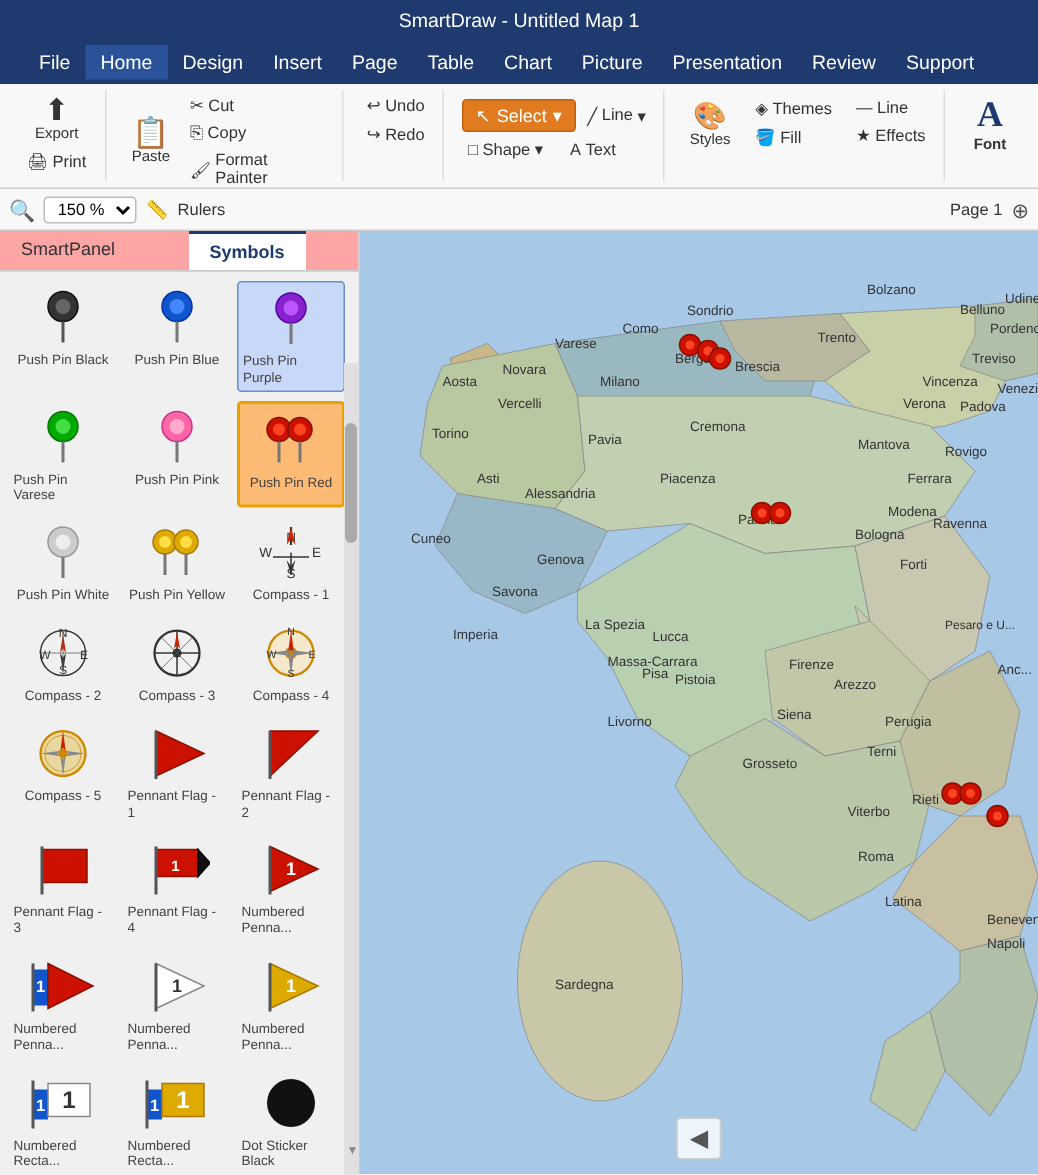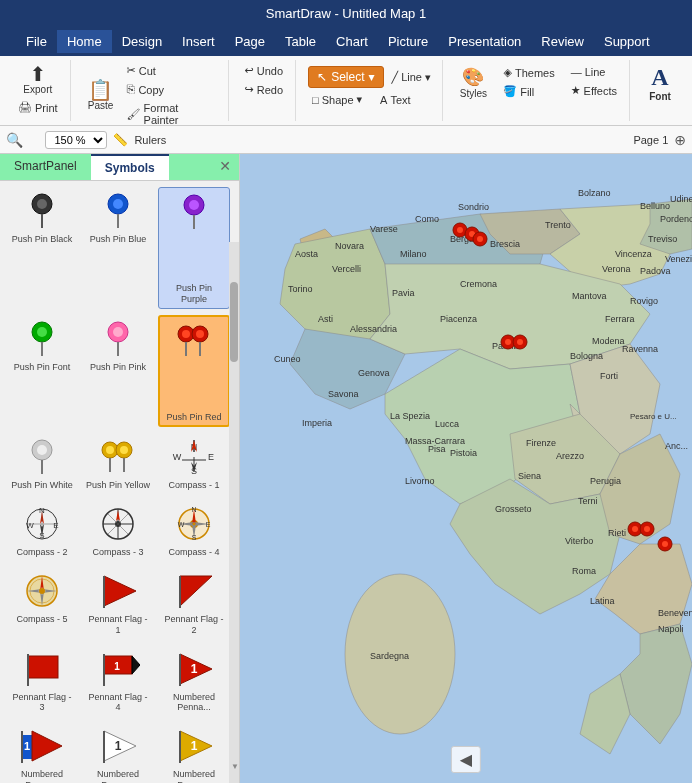--- a/index.html
+++ b/index.html
@@ -117,21 +117,20 @@
       height: 28px;
       padding: 0 6px;
       gap: 6px;
     }
     .zoom-select {
       border: 1px solid #bbb;
       border-radius: 3px;
       padding: 1px 4px;
       font-size: 11px;
       background: white;
-      margin-left: 16px;
     }
     .ruler-btn {
       display: flex;
       align-items: flex-start;
       gap: 3px;
       font-size: 11px;
       cursor: pointer;
       color: #333;
     }
     .add-page-btn {
@@ -150,22 +149,23 @@
     #left-panel {
       width: 240px;
       background: #f0f0f0;
       border-right: 1px solid #ccc;
       display: flex;
       flex-direction: column;
       overflow: hidden;
     }
     #panel-tabs {
       display: flex;
-      background: #86efac;
+      background: #fca5a5;
       border-bottom: 1px solid #ccc;
+      gap: 35px;
     }
     .panel-tab {
       padding: 5px 14px;
       font-size: 12px;
       cursor: pointer;
       color: #333;
     }
     .panel-tab.active {
       background: white;
       border-top: 2px solid #1e3a6e;
@@ -210,32 +210,31 @@
     }
     .symbol-cell {
       width: 72px;
       display: flex;
       flex-direction: column;
       align-items: center;
       cursor: pointer;
       padding: 3px;
       border-radius: 3px;
     }
-    .symbol-cell.selected { background: #c8d8f8; border: 1px solid #6a8ec8; gap: 48px; }
+    .symbol-cell.selected { background: #c8d8f8; border: 1px solid #6a8ec8; }
     .symbol-img {
       width: 52px;
       height: 42px;
       display: flex;
       align-items: center;
       justify-content: center;
     }
     .symbol-name {
       font-size: 9px;
       color: #444;
-      text-align: center;
       line-height: 1.2;
       margin-top: 2px;
     }
 
     
     #canvas-area {
       flex: 1;
       background: white;
       position: relative;
       overflow: hidden;
@@ -449,21 +448,21 @@
 
       <div class="symbol-row">
         <div class="symbol-cell">
           <div class="symbol-img">
             <svg width="44" height="38" viewBox="0 0 44 38">
               <circle cx="22" cy="12" r="10" fill="#00aa00" stroke="#007700" stroke-width="1"></circle>
               <circle cx="22" cy="12" r="5" fill="#44dd44"></circle>
               <line x1="22" y1="22" x2="22" y2="36" stroke="#777" stroke-width="2"></line>
             </svg>
           </div>
-          <span class="symbol-name">Push Pin Font</span>
+          <span class="symbol-name">Push Pin Varese</span>
         </div>
         <div class="symbol-cell">
           <div class="symbol-img">
             <svg width="44" height="38" viewBox="0 0 44 38">
               <circle cx="22" cy="12" r="10" fill="#ff66aa" stroke="#cc3388" stroke-width="1"></circle>
               <circle cx="22" cy="12" r="5" fill="#ffaacc"></circle>
               <line x1="22" y1="22" x2="22" y2="36" stroke="#777" stroke-width="2"></line>
             </svg>
           </div>
           <span class="symbol-name">Push Pin Pink</span>

